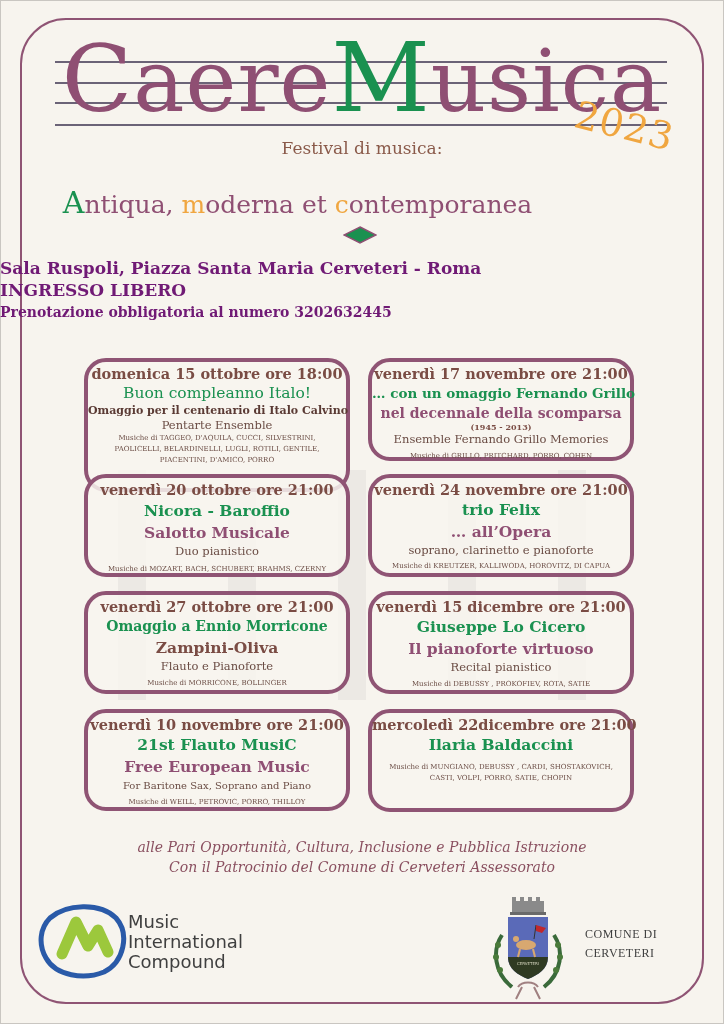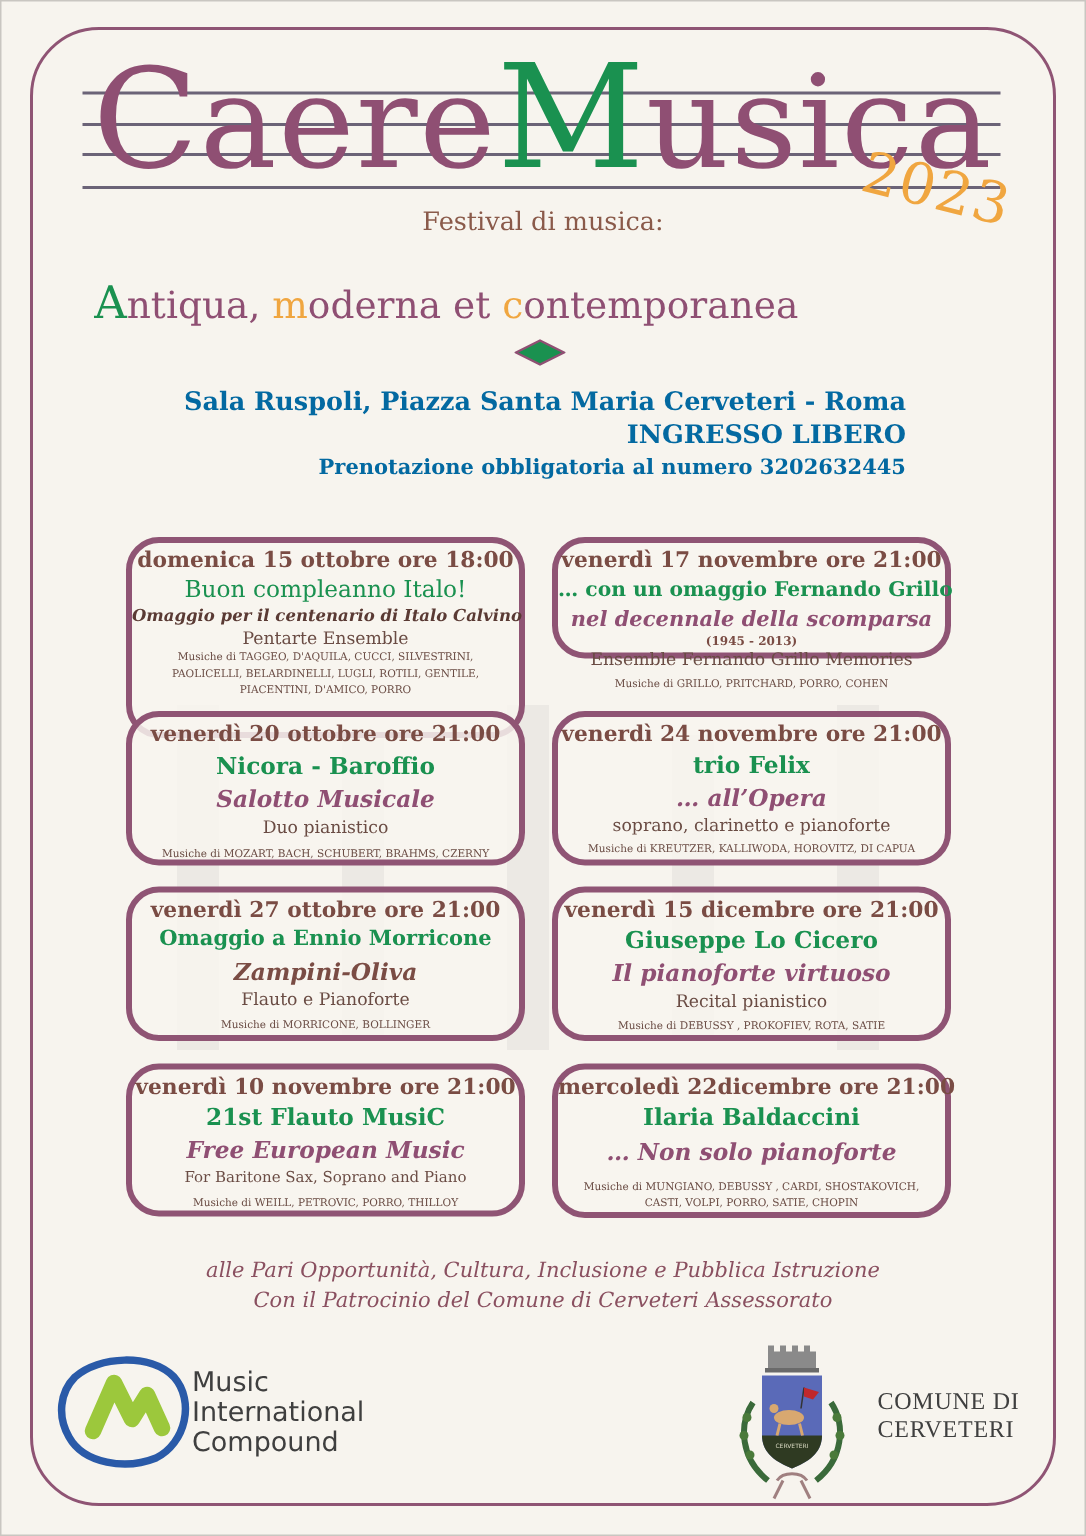--- a/index.html
+++ b/index.html
@@ -32,59 +32,59 @@
   .subtitle2 {
     position:absolute; left:0; top:185px; width:595px; text-align:center;
     font-size:25px; color:#8f4f73; font-family:"DejaVu Serif", serif;
   }
   .subtitle2 .g { color:#1a9150; font-size:30px; }
   .subtitle2 .o { color:#f0a640; }
   .diamond {
     position:absolute; left:343px; top:226px; width:34px; height:18px;
   }
   .venue {
-    position:absolute; left:0; top:257px; width:604px; text-align:right;
-    color:#0369a1; font-weight:bold; font-family:"DejaVu Serif", serif;
+    position:absolute; left:0; top:257px; width:604px; text-align:left;
+    color:#701a75; font-weight:bold; font-family:"DejaVu Serif", serif;
   }
   .venue .l1 { font-size:17px; line-height:22px; }
   .venue .l2 { font-size:17px; line-height:22px; }
   .venue .l3 { font-size:14px; line-height:22px; }
 
   
   .watermark { position:absolute; left:118px; top:470px; width:490px; height:230px; }
   .watermark div { position:absolute; background:#ece9e4; }
 
   .event {
     position:absolute; width:266px; box-sizing:border-box;
     border:4px solid #8f5474; border-radius:22px; background:rgba(248,245,239,0.85);
     text-align:center; padding-top:2px;
   }
   .ev-date { font-size:14.5px; color:#7a4c44; font-weight:bold; line-height:19px; white-space:nowrap; }
   .ev-title { font-size:15.5px; color:#1a9150; font-weight:bold; line-height:21px; white-space:nowrap; }
   .ev-title.normal { font-weight:normal; }
-  .ev-sub { font-size:15.5px; color:#8f4f73; font-weight:bold; line-height:21px; white-space:nowrap;font-style:italic; }
+  .ev-sub { font-size:15.5px; color:#8f4f73; font-weight:bold; line-height:21px; white-space:nowrap; }
   .ev-sub.small { font-size:11px; color:#5a3a34; line-height:14px; }
   .ev-sub.brown { color:#7a4c44; }
   .ev-years { font-size:8px; color:#7a4c44; font-weight:bold; line-height:10px; }
   .ev-perf { font-size:11.5px; color:#6a4c44; line-height:15px; white-space:nowrap; }
   .ev-music { font-size:7px; color:#6a4c44; line-height:11px; padding:0 8px; }
 
   .patronage {
     position:absolute; left:0; top:837px; width:724px; text-align:center;
     font-style:italic; font-size:14px; line-height:20px; color:#8a5060; font-family:"DejaVu Serif", serif;
   }
   .mic-logo { position:absolute; left:38px; top:900px; width:90px; height:80px; }
   .mic-text {
     position:absolute; left:128px; top:912px; font-family:"DejaVu Sans", sans-serif;
     font-size:18px; line-height:20px; color:#3f3f3f;
   }
   .crest { position:absolute; left:478px; top:895px; width:100px; height:110px; }
   .comune {
     position:absolute; left:585px; top:925px; font-family:"Liberation Serif", serif;
-    font-size:16px; line-height:19px; color:#3f3f3f; letter-spacing:0.5px;
+    font-size:12px; line-height:19px; color:#3f3f3f; letter-spacing:0.5px;
   }
 </style>
 </head>
 <body>
 
 <div class="page-edge"></div>
 <div class="frame"></div>
 
 <div class="staff" style="top:61px"></div>
 <div class="staff" style="top:82px"></div>
@@ -120,21 +120,21 @@
 </div>
 
 <div class="event" style="left:84px;top:358px;height:134px">
   <div class="ev-date">domenica 15 ottobre ore 18:00</div>
   <div class="ev-title normal">Buon compleanno Italo!</div>
   <div class="ev-sub small" style="font-weight:bold">Omaggio per il centenario di Italo Calvino</div>
   <div class="ev-perf">Pentarte Ensemble</div>
   <div class="ev-music">Musiche di TAGGEO, D'AQUILA, CUCCI, SILVESTRINI, PAOLICELLI, BELARDINELLI, LUGLI, ROTILI, GENTILE, PIACENTINI, D'AMICO, PORRO</div>
 </div>
 
-<div class="event" style="left:368px;top:358px;height:81px">
+<div class="event" style="left:368px;top:358px;height:103px">
   <div class="ev-date">venerdì 17 novembre ore 21:00</div>
   <div class="ev-title" style="font-size:13.5px">… con un omaggio Fernando Grillo</div>
   <div class="ev-sub" style="font-size:14px;line-height:18px">nel decennale della scomparsa</div>
   <div class="ev-years">(1945 - 2013)</div>
   <div class="ev-perf">Ensemble Fernando Grillo Memories</div>
   <div class="ev-music" style="padding-top:4px">Musiche di GRILLO, PRITCHARD, PORRO, COHEN</div>
 </div>
 
 <div class="event" style="left:84px;top:474px;height:103px">
   <div class="ev-date">venerdì 20 ottobre ore 21:00</div>
@@ -172,21 +172,20 @@
   <div class="ev-date">venerdì 10 novembre ore 21:00</div>
   <div class="ev-title" style="line-height:22px">21st Flauto MusiC</div>
   <div class="ev-sub" style="line-height:22px">Free European Music</div>
   <div class="ev-perf" style="font-size:10px">For Baritone Sax, Soprano and Piano</div>
   <div class="ev-music" style="padding-top:4px">Musiche di WEILL, PETROVIC, PORRO, THILLOY</div>
 </div>
 
 <div class="event" style="left:368px;top:709px;height:103px">
   <div class="ev-date">mercoledì 22dicembre ore 21:00</div>
   <div class="ev-title" style="line-height:22px">Ilaria Baldaccini</div>
-  <div class="ev-sub" style="line-height:24px">… Non solo pianoforte</div>
   <div class="ev-music" style="padding-top:6px">Musiche di MUNGIANO, DEBUSSY , CARDI, SHOSTAKOVICH, CASTI, VOLPI, PORRO, SATIE, CHOPIN</div>
 </div>
 
 <div class="patronage">
   <div>alle Pari Opportunità, Cultura, Inclusione e Pubblica Istruzione</div>
   <div>Con il Patrocinio del Comune di Cerveteri Assessorato</div>
 </div>
 
 <svg class="mic-logo" viewBox="0 0 90 80">
   <path d="M12,18 C28,4 62,2 78,18 C92,34 86,62 66,72 C46,80 18,76 8,58 C0,44 2,28 12,18 Z" fill="none" stroke="#2a5aa8" stroke-width="5"></path>

